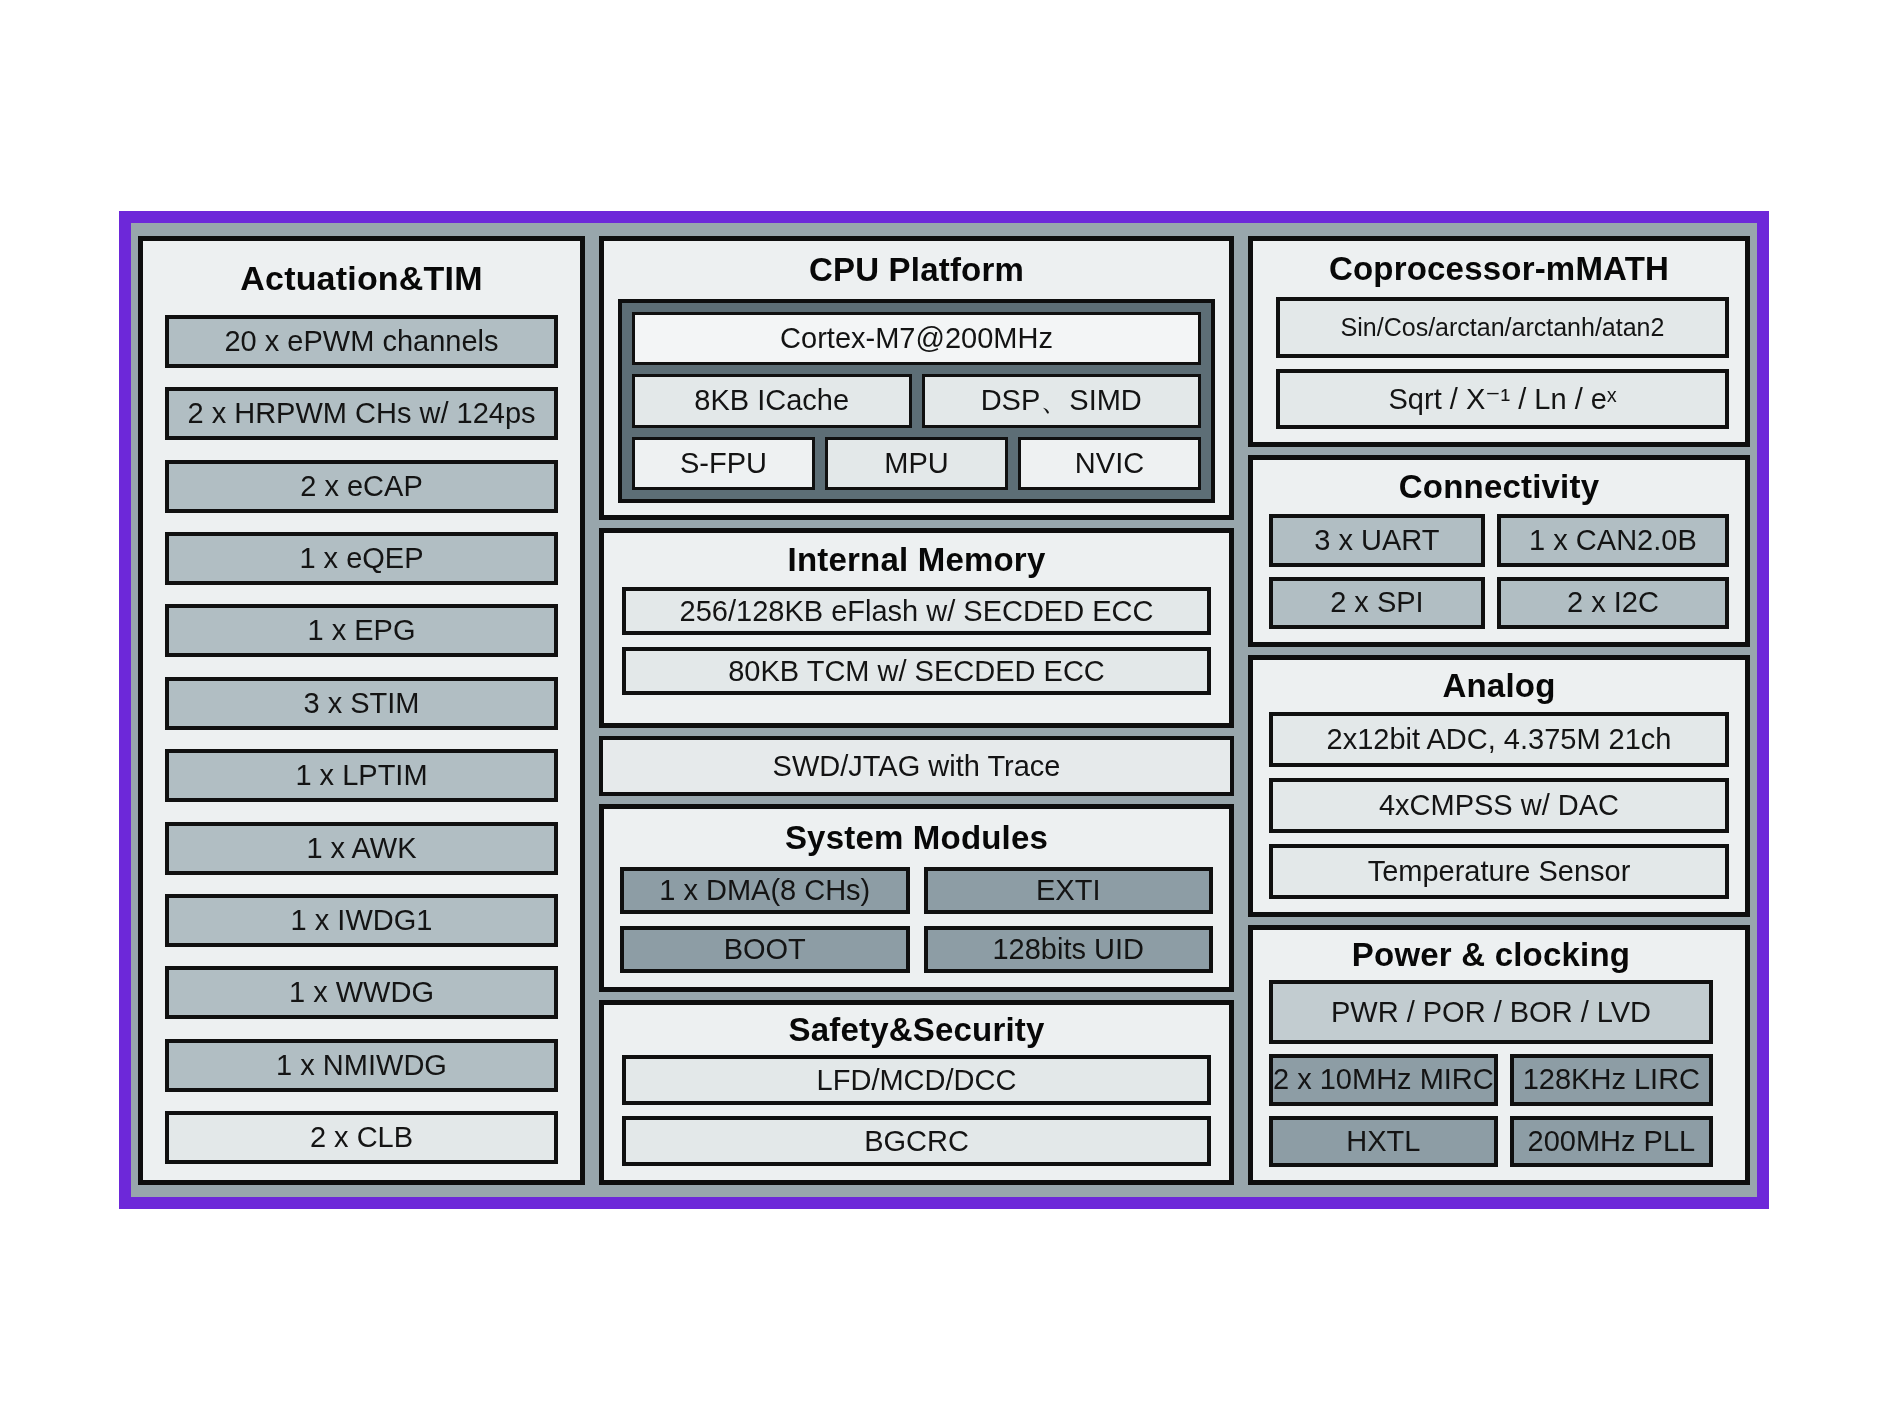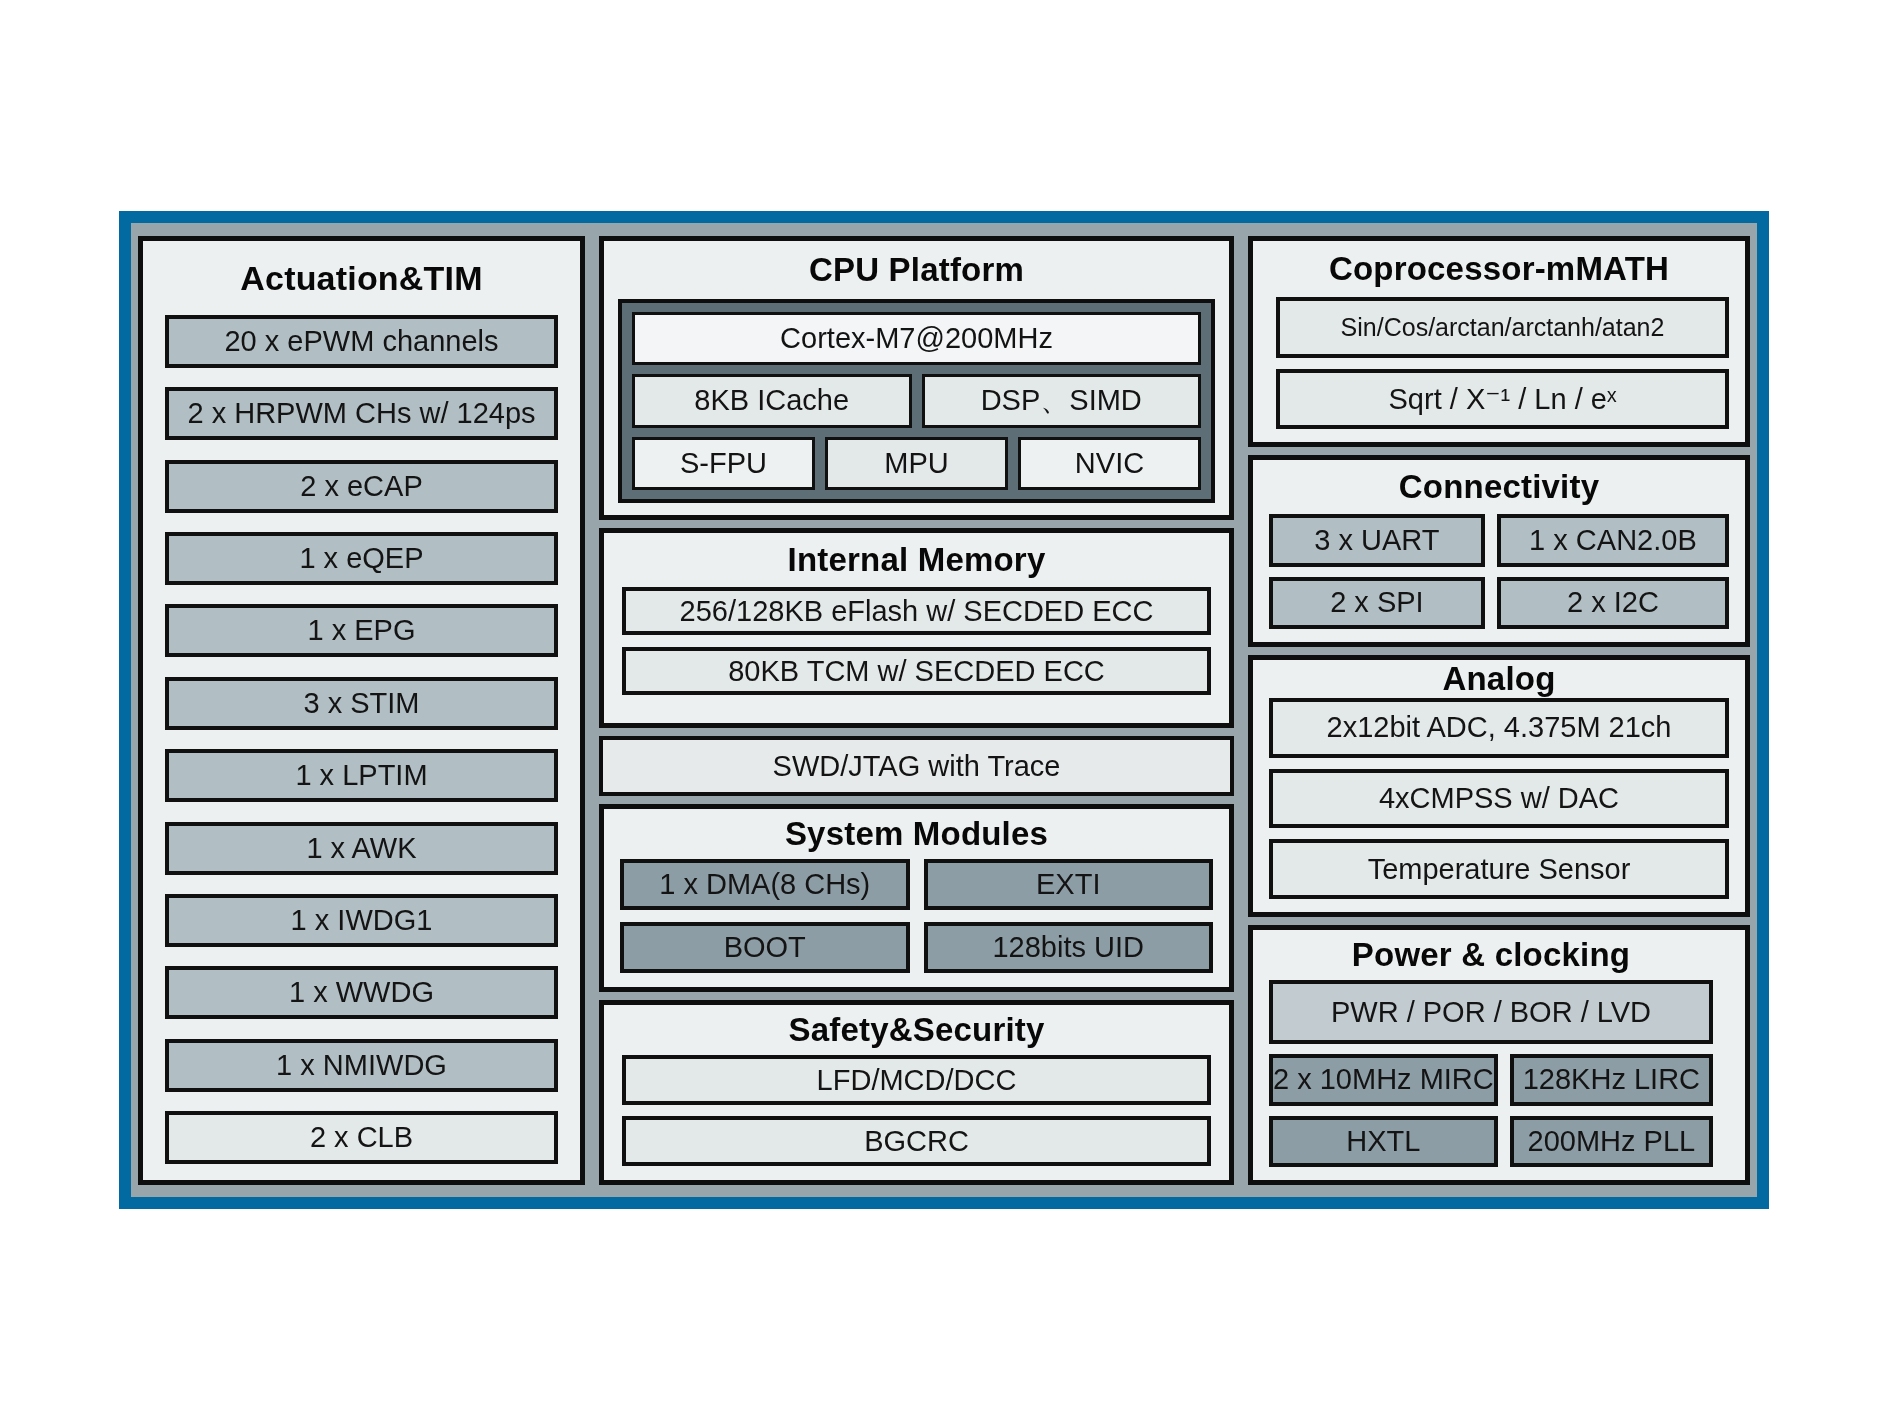--- a/index.html
+++ b/index.html
@@ -3,21 +3,21 @@
 <meta charset="utf-8">
 <style>
   html,body{margin:0;padding:0;}
   body{
     width:1891px;height:1418px;background:#ffffff;position:relative;
     font-family:"Liberation Sans","DejaVu Sans",sans-serif;color:#131313;
     overflow:hidden;-webkit-font-smoothing:antialiased;
   }
   .frame{
     position:absolute;left:119px;top:211px;width:1650px;height:998px;
-    box-sizing:border-box;border:12px solid #0369a1;background:#98a6ac;
+    box-sizing:border-box;border:12px solid #6d28d9;background:#98a6ac;
     padding:13px 7px 12px 7px;display:flex;gap:14px;
   }
   .panel{
     box-sizing:border-box;background:#edf0f1;border:5px solid #0e0e0e;
     display:flex;flex-direction:column;
   }
   .panel-title{
     flex:0 0 auto;display:flex;align-items:center;justify-content:center;
     font-weight:bold;font-size:33px;letter-spacing:.2px;color:#080808;
   }
@@ -52,39 +52,39 @@
   .cpu-row{flex:1;display:flex;gap:10px;}
   .cpu-box{flex:1;box-sizing:border-box;border:3px solid #101010;display:flex;
     align-items:center;justify-content:center;font-size:29px;}
   .panel-imem{height:200px;padding:0 18px 28px 18px;}
   .panel-imem .panel-title{height:54px;}
   .panel-imem .rows{gap:12px;}
   .panel-imem .box{flex:1;}
   .swd-box{flex:0 0 60px;box-sizing:border-box;border:4px solid #0e0e0e;
     background:#e6eaeb;display:flex;align-items:center;justify-content:center;font-size:29px;}
   .panel-sysmod{height:188px;padding:0 16px 14px 16px;}
-  .panel-sysmod .panel-title{height:50px;}
+  .panel-sysmod .panel-title{height:58px;}
   .grid-2x2{flex:1;display:grid;grid-template-columns:1fr 1fr;grid-auto-rows:1fr;gap:12px 14px;}
   .panel-safety{flex:1;padding:0 18px 14px 18px;}
   .panel-safety .panel-title{height:50px;}
   .panel-safety .rows{gap:11px;}
   .panel-safety .box{flex:1;}
 
   
   .col-right{flex:1;display:flex;flex-direction:column;gap:8px;}
   .panel-coproc{height:211px;padding:0 16px 13px 16px;}
   .panel-coproc .panel-title{height:56px;}
   .panel-coproc .rows{gap:11px;}
   .panel-coproc .box{flex:1;margin-left:7px;}
   .box-small-text{font-size:25px;}
   .panel-conn{height:192px;padding:0 16px 13px 16px;}
   .panel-conn .panel-title{height:54px;}
   .panel-conn .grid-2x2{grid-template-columns:0.93fr 1fr;gap:10px 12px;}
   .panel-analog{height:262px;padding:0 16px 13px 16px;}
-  .panel-analog .panel-title{height:38px;}
+  .panel-analog .panel-title{height:52px;}
   .panel-analog .rows{gap:11px;}
   .panel-analog .box{flex:1;}
   .panel-power{flex:1;padding:0 32px 13px 16px;}
   .panel-power .panel-title{height:50px;}
   .panel-power .rows{gap:10px;}
   .panel-power .box-wide{flex:1;}
   .panel-power .grid-2x2{flex:2;gap:10px 12px;}
 </style>
 </head>
 <body>

